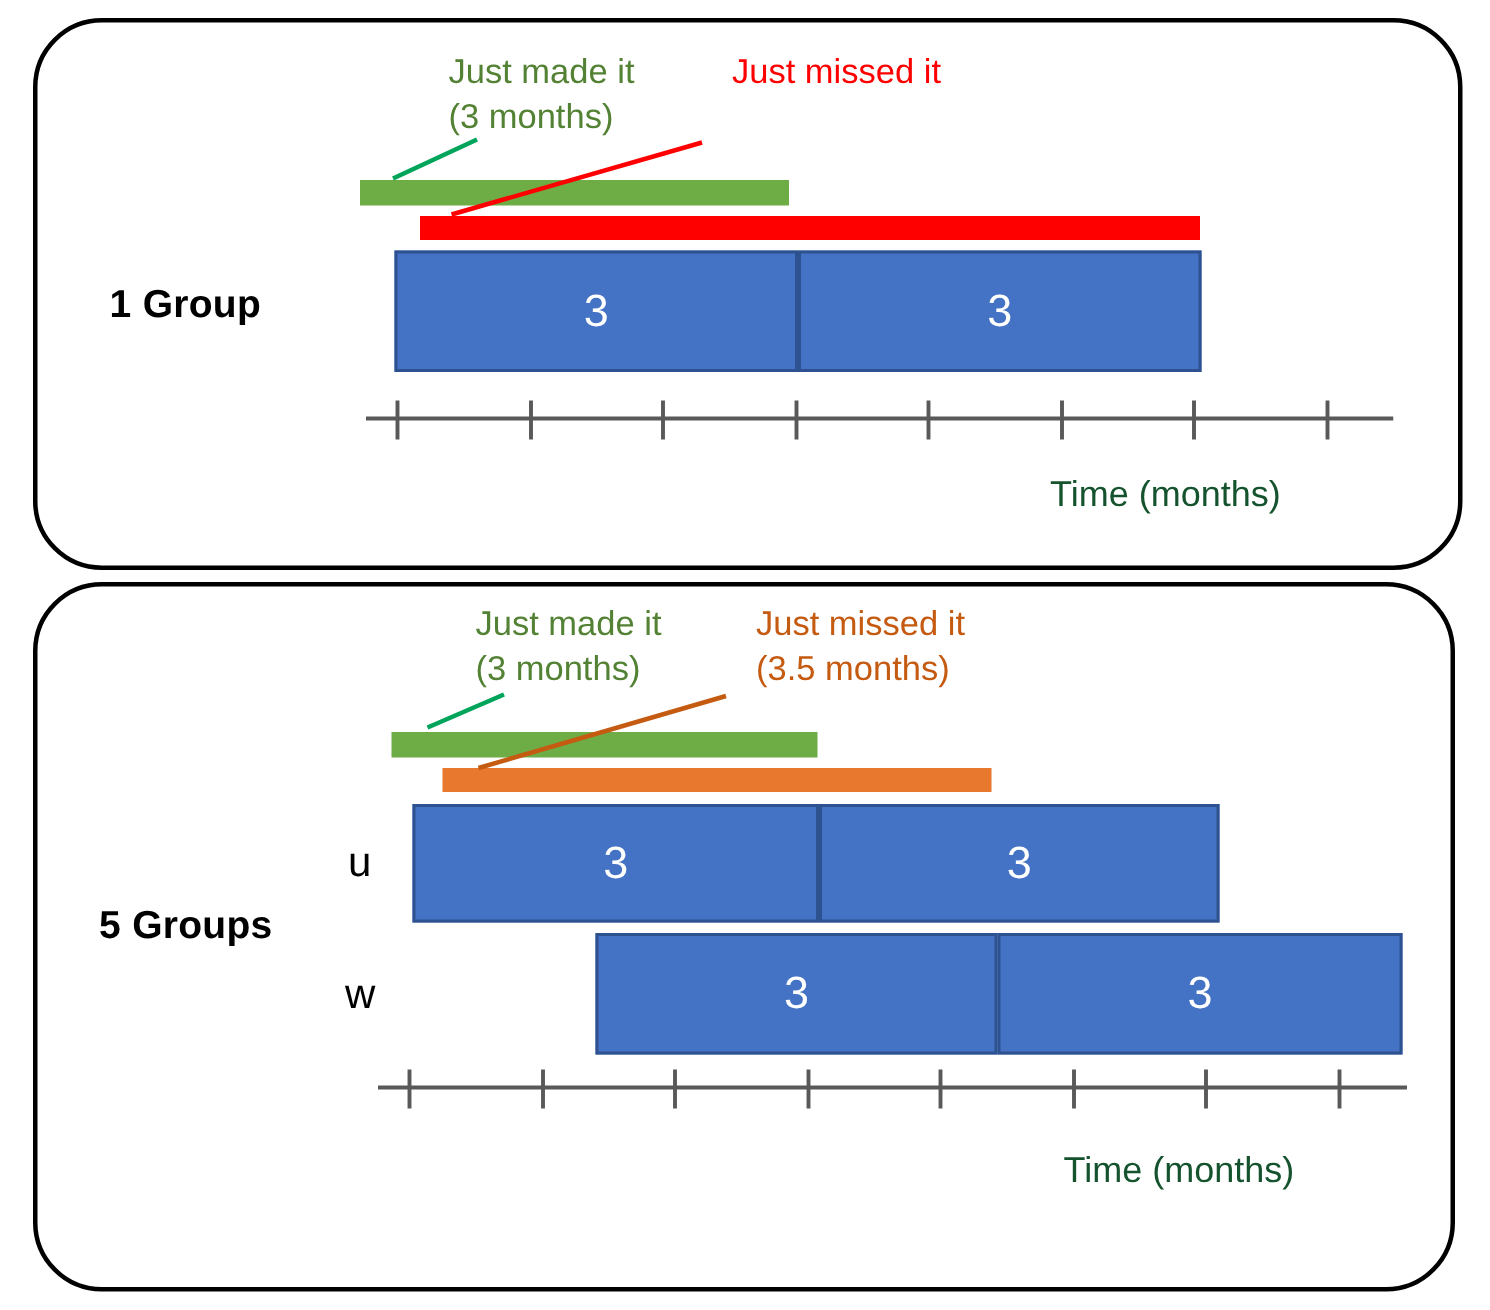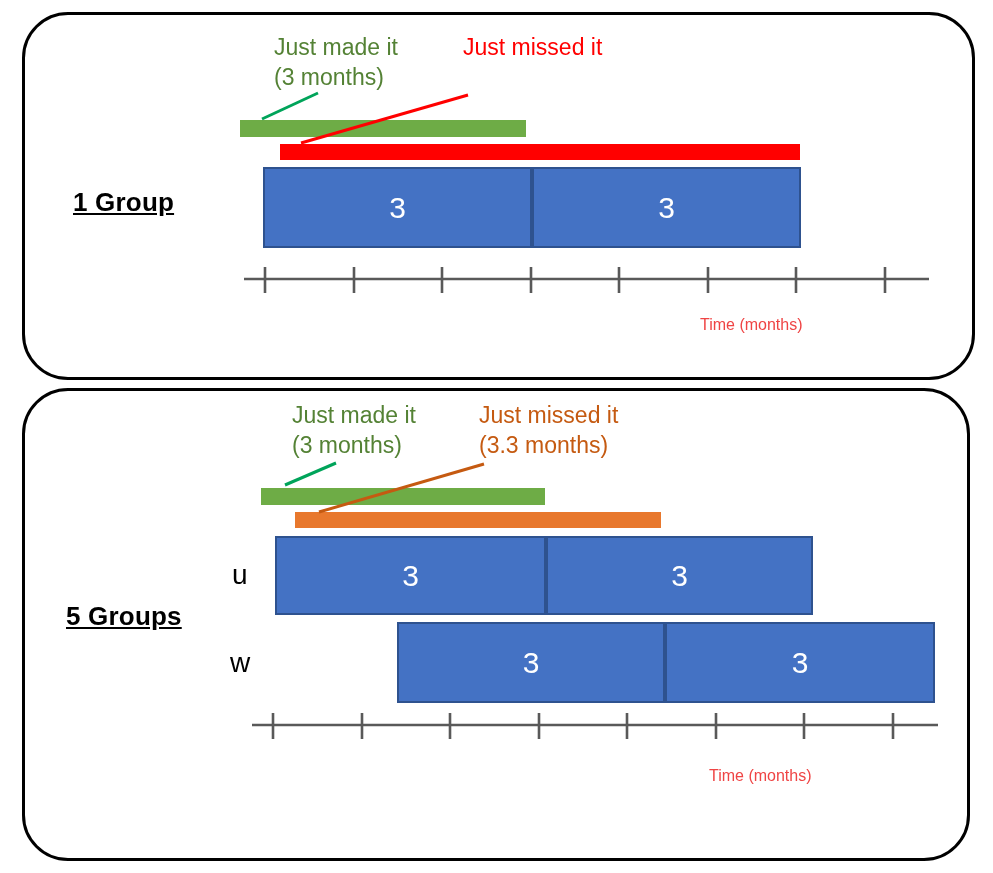--- a/index.html
+++ b/index.html
@@ -32,31 +32,31 @@
   #panel-2 { left: 22px;  top: 388px; width: 948px; height: 473px; }
 
   
   .panel-title {
     position: absolute;
     font-weight: bold;
     font-size: 26px;
     color: #000000;
     white-space: nowrap;
     letter-spacing: 0.2px;
-    text-decoration: underline;
   }
   #title-1 { left: 73px;  top: 187px; }
   #title-2 { left: 66px;  top: 601px; }
 
   
   .annot {
     position: absolute;
     font-size: 23px;
     line-height: 30px;
     white-space: nowrap;
+    margin-left: 25px;
   }
   .annot .ln { display: block; }
   #annot-green-1  { left: 274px; top: 32px;  color: #548235; }
   #annot-red-1    { left: 463px; top: 32px;  color: #FF0000; }
   #annot-green-2  { left: 292px; top: 400px; color: #548235; }
   #annot-orange-2 { left: 479px; top: 400px; color: #C55A11; }
 
   
   .hbar { position: absolute; }
   #bar-green-1  { left: 240px; top: 120px; width: 286px; height: 17px; background: #6EAC46; }
@@ -106,22 +106,22 @@
   
   .axis {
     position: absolute;
     height: 40px;
   }
   #axis-1 { left: 244px; top: 266px; width: 685px; }
   #axis-2 { left: 252px; top: 712px; width: 686px; }
 
   .axis-label {
     position: absolute;
-    font-size: 16px;
-    color: #ef4444;
+    font-size: 24px;
+    color: #14532d;
     white-space: nowrap;
   }
   #axis-label-1 { left: 700px; top: 316px; }
   #axis-label-2 { left: 709px; top: 767px; }
 </style>
 </head>
 <body>
 
 <div class="canvas">
 
@@ -168,21 +168,21 @@
 
   <div class="panel-title" id="title-2">5 Groups</div>
 
   <div class="annot" id="annot-green-2">
     <span class="ln">Just made it</span>
     <span class="ln">(3 months)</span>
   </div>
 
   <div class="annot" id="annot-orange-2">
     <span class="ln">Just missed it</span>
-    <span class="ln">(3.3 months)</span>
+    <span class="ln">(3.5 months)</span>
   </div>
 
   <div class="hbar" id="bar-green-2"></div>
   <div class="hbar" id="bar-orange-2"></div>
 
   <div class="row-label" id="row-label-u">u</div>
   <div class="row-label" id="row-label-w">w</div>
 
   <div class="task" id="task-2u-a">
     <span>3</span>

